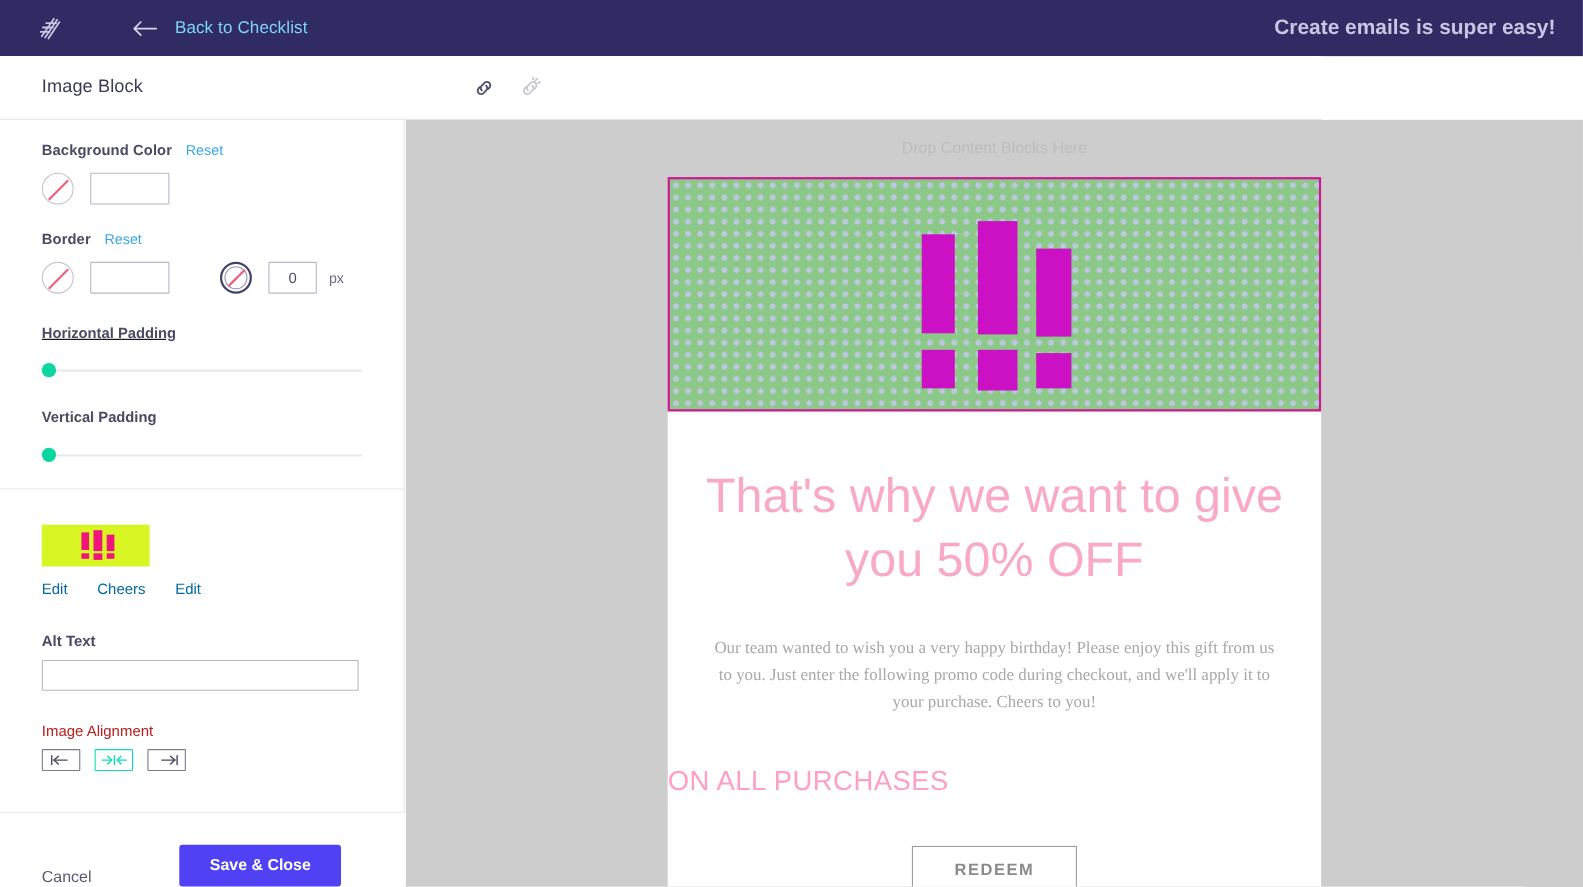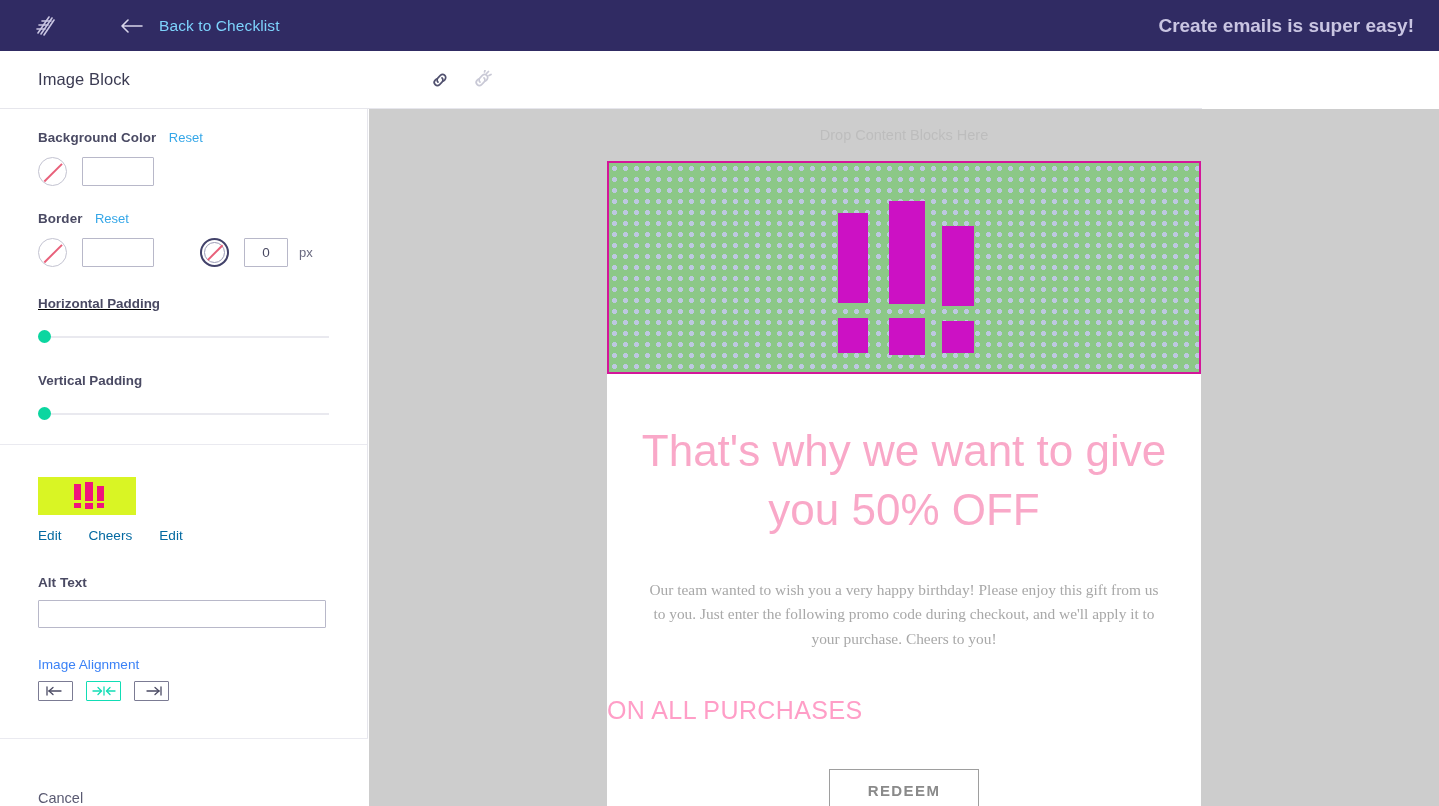--- a/index.html
+++ b/index.html
@@ -166,21 +166,21 @@
   }
 
   .alt-label { font-size: 13.6px; color: #4a4a63; margin-top: 32px; display: block; font-weight: bold; }
   .alt-input {
     width: 288px; height: 28px; margin-top: 10px;
     border: 1px solid #b8b8c9; border-radius: 1px; background: #fff;
     font-family: "Liberation Sans", sans-serif;
     font-size: 13px; color: #4a4a63; padding: 0 8px;
   }
 
-  .align-label { font-size: 13.6px; color: #3b82f6; margin-top: 29px; display: block; }
+  .align-label { font-size: 13.6px; color: #b91c1c; margin-top: 29px; display: block; }
   .align-row { display: flex; gap: 13px; margin-top: 9px; }
   .align-btn {
     width: 35px; height: 20px;
     border: 1.5px solid #7b7b93; background: #fff;
     display: flex; align-items: center; justify-content: center;
     cursor: pointer; border-radius: 1px;
   }
   .align-btn.sel { border-color: #11ddb5; }
   .align-btn svg { display: block; }
 
@@ -413,20 +413,21 @@
             <path d="M15 2.5 L19 6 L15 9.5"></path>
             <line x1="21" y1="2" x2="21" y2="10"></line>
           </g>
         </svg>
       </div>
     </div>
   </div>
 
   <div class="panel-footer">
     <button class="cancel-btn">Cancel</button>
+    <button class="save-btn">Save &amp; Close</button>
   </div>
 </div>
 
 <div class="canvas">
   <div class="drop-hint">Drop Content Blocks Here</div>
 
   <div class="email">
 
     <div class="img-block">
       <div class="dots"></div>

